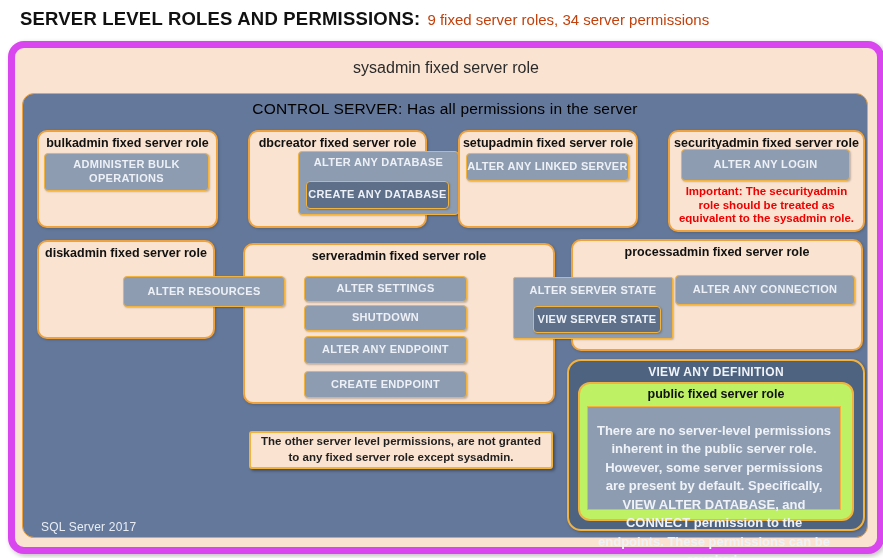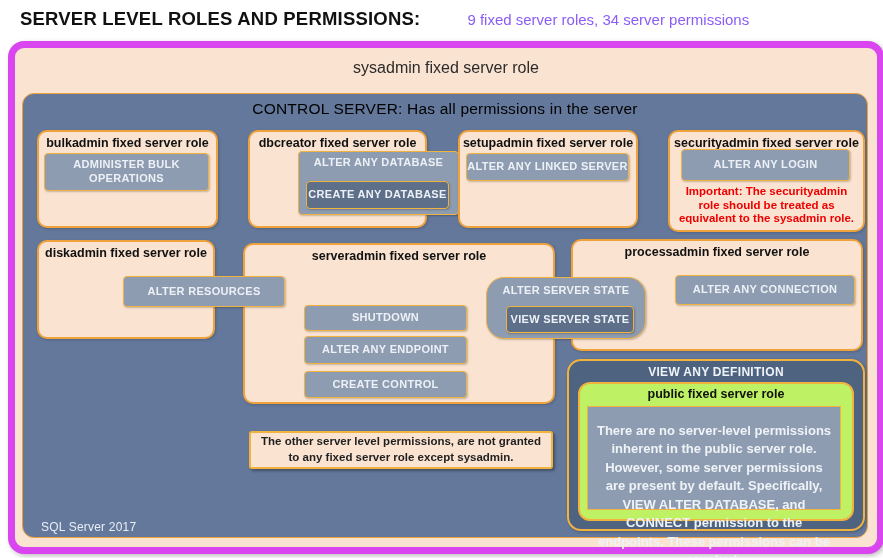--- a/index.html
+++ b/index.html
@@ -3,21 +3,21 @@
 <meta charset="utf-8">
 <style>
   html,body{margin:0;padding:0;background:#fff;}
   .page{
     position:relative;width:883px;height:558px;overflow:hidden;background:#fff;
     font-family:"Liberation Sans",sans-serif;
   }
   
   .main-title{position:absolute;left:20px;top:8px;display:flex;align-items:baseline;gap:7px;white-space:nowrap;}
   .main-title .t1{font-size:18.5px;font-weight:700;color:#111;letter-spacing:.2px;}
-  .main-title .t2{font-size:15px;font-weight:400;color:#8b5cf6;margin-left:40px;}
+  .main-title .t2{font-size:15px;font-weight:400;color:#c2410c;}
   
   .outer-box{
     position:absolute;left:8px;top:41px;width:862px;height:499px;
     background:#FAE3D1;border:7px solid #d946ef;border-radius:16px;
     box-shadow:2px 2px 5px rgba(0,0,0,.25);
   }
   .sysadmin-title{position:absolute;top:11px;left:0;width:100%;text-align:center;font-size:16px;color:#2b2b2b;}
   
   .control-box{
     position:absolute;left:7px;top:45px;width:844px;height:443px;
@@ -109,26 +109,27 @@
         <div class="red-note" style="top:53px;">Important: The securityadmin role should be treated as equivalent to the sysadmin role.</div>
       </div>
 
       <div class="role-box" style="left:14px;top:146px;width:174px;height:95px;">
         <div class="role-title">diskadmin fixed server role</div>
       </div>
       <div class="perm overlay" style="left:100px;top:182px;width:160px;height:29px;">ALTER RESOURCES</div>
 
       <div class="role-box" style="left:220px;top:149px;width:308px;height:157px;">
         <div class="role-title">serveradmin fixed server role</div>
+        <div class="perm" style="left:59px;top:31px;width:161px;height:24px;">ALTER SETTINGS</div>
         <div class="perm" style="left:59px;top:60px;width:161px;height:24px;">SHUTDOWN</div>
         <div class="perm" style="left:59px;top:91px;width:161px;height:26px;">ALTER ANY ENDPOINT</div>
-        <div class="perm" style="left:59px;top:126px;width:161px;height:25px;">CREATE CONTROL</div>
+        <div class="perm" style="left:59px;top:126px;width:161px;height:25px;">CREATE ENDPOINT</div>
       </div>
 
-      <div class="perm perm--outer overlay" style="left:463px;top:183px;width:158px;height:60px;border-radius:18px;">
+      <div class="perm perm--outer overlay" style="left:490px;top:183px;width:158px;height:60px;border-radius:2px;">
         <span class="perm-label" style="padding-top:6px;">ALTER SERVER STATE</span>
         <div class="perm perm--dark" style="left:19px;top:28px;width:126px;height:25px;">VIEW SERVER STATE</div>
       </div>
 
       <div class="role-box" style="left:548px;top:145px;width:288px;height:108px;">
         <div class="role-title">processadmin fixed server role</div>
         <div class="perm" style="left:102px;top:34px;width:178px;height:28px;">ALTER ANY CONNECTION</div>
       </div>
 
       <div class="note-box" style="left:226px;top:337px;width:304px;height:38px;">The other server level permissions, are not granted to any fixed server role except sysadmin.</div>

